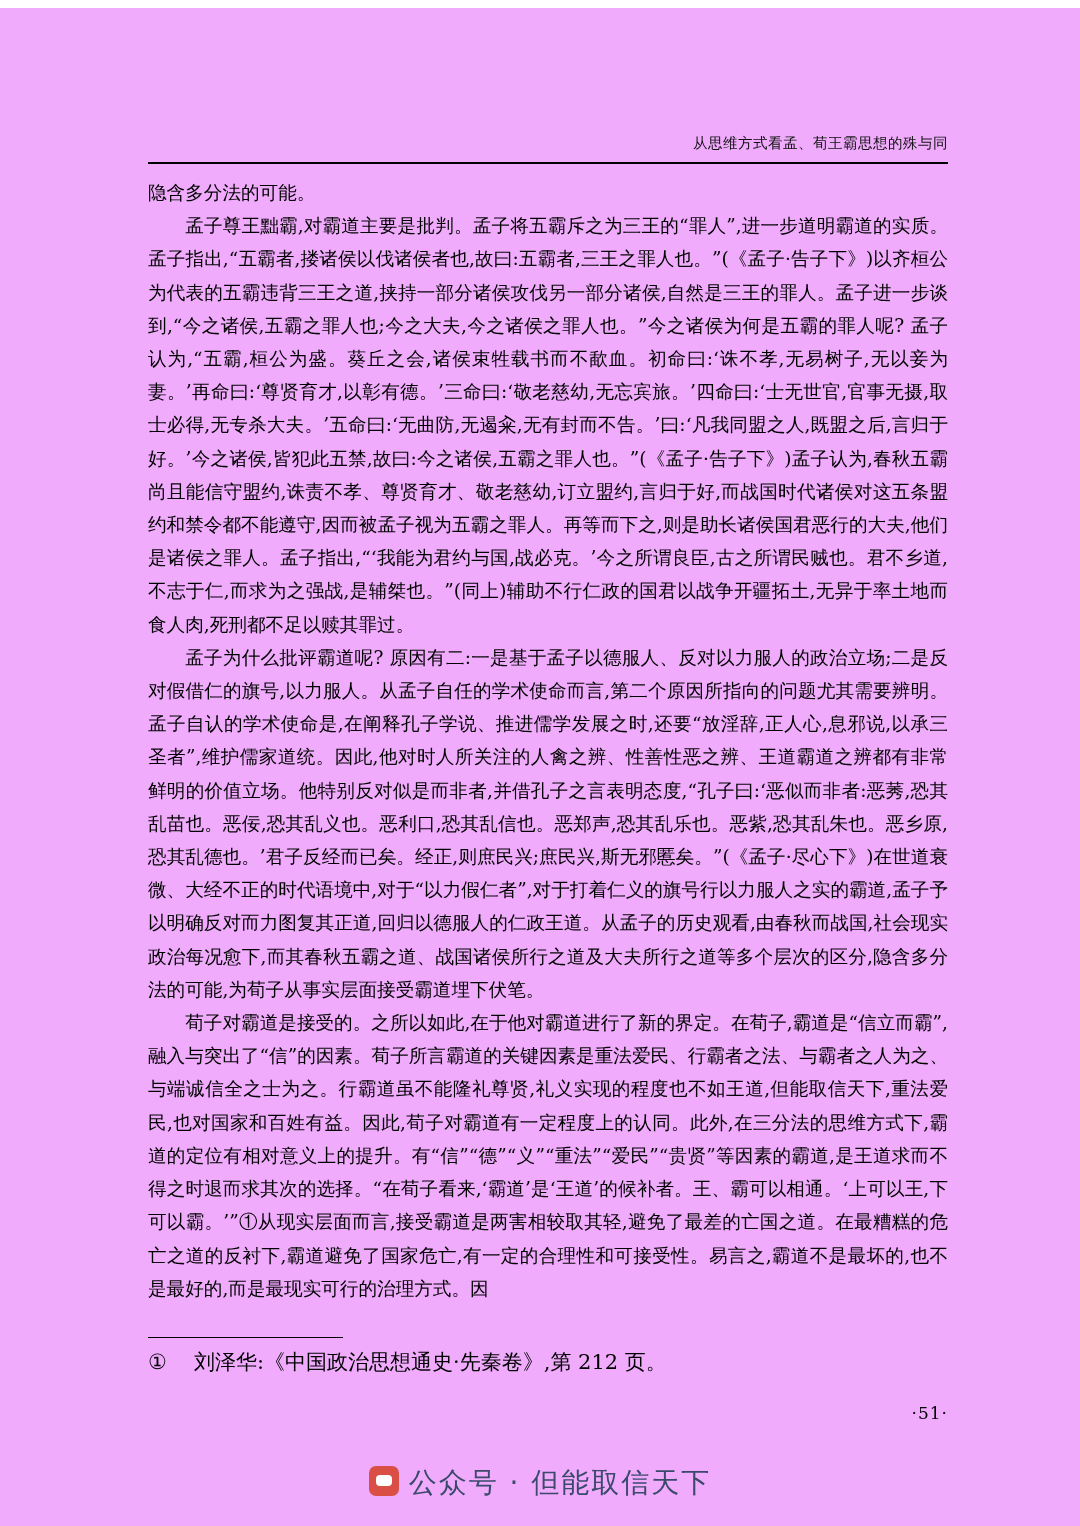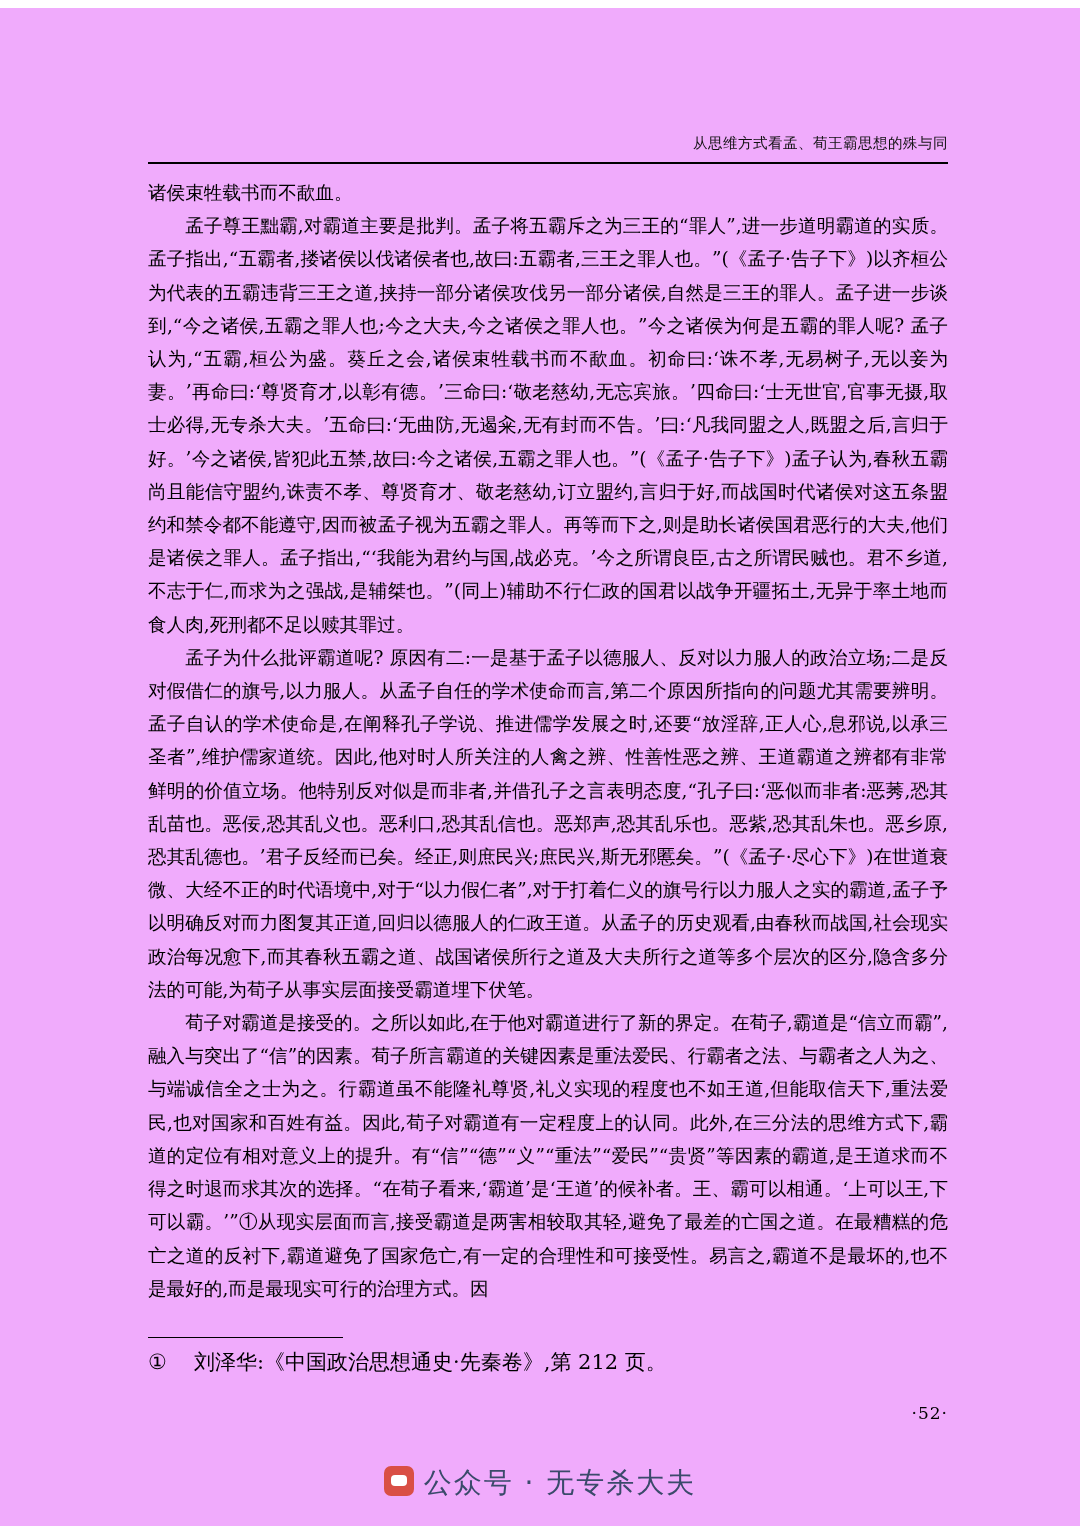--- a/index.html
+++ b/index.html
@@ -134,30 +134,30 @@
 </head>
 <body>
 
 <div id="page">
   <div class="content">
 
     <div class="header">从思维方式看孟、荀王霸思想的殊与同</div>
     <div class="header-rule"></div>
 
     <div class="body-text">
-      <p>诸侯束牲载书而不歃血。</p>
+      <p>隐含多分法的可能。</p>
       <p class="indent">孟子尊王黜霸,对霸道主要是批判。孟子将五霸斥之为三王的“罪人”,进一步道明霸道的实质。孟子指出,“五霸者,搂诸侯以伐诸侯者也,故曰:五霸者,三王之罪人也。”(《孟子·告子下》)以齐桓公为代表的五霸违背三王之道,挟持一部分诸侯攻伐另一部分诸侯,自然是三王的罪人。孟子进一步谈到,“今之诸侯,五霸之罪人也;今之大夫,今之诸侯之罪人也。”今之诸侯为何是五霸的罪人呢? 孟子认为,“五霸,桓公为盛。葵丘之会,诸侯束牲载书而不歃血。初命曰:‘诛不孝,无易树子,无以妾为妻。’再命曰:‘尊贤育才,以彰有德。’三命曰:‘敬老慈幼,无忘宾旅。’四命曰:‘士无世官,官事无摄,取士必得,无专杀大夫。’五命曰:‘无曲防,无遏籴,无有封而不告。’曰:‘凡我同盟之人,既盟之后,言归于好。’今之诸侯,皆犯此五禁,故曰:今之诸侯,五霸之罪人也。”(《孟子·告子下》)孟子认为,春秋五霸尚且能信守盟约,诛责不孝、尊贤育才、敬老慈幼,订立盟约,言归于好,而战国时代诸侯对这五条盟约和禁令都不能遵守,因而被孟子视为五霸之罪人。再等而下之,则是助长诸侯国君恶行的大夫,他们是诸侯之罪人。孟子指出,“‘我能为君约与国,战必克。’今之所谓良臣,古之所谓民贼也。君不乡道,不志于仁,而求为之强战,是辅桀也。”(同上)辅助不行仁政的国君以战争开疆拓土,无异于率土地而食人肉,死刑都不足以赎其罪过。</p>
       <p class="indent">孟子为什么批评霸道呢? 原因有二:一是基于孟子以德服人、反对以力服人的政治立场;二是反对假借仁的旗号,以力服人。从孟子自任的学术使命而言,第二个原因所指向的问题尤其需要辨明。孟子自认的学术使命是,在阐释孔子学说、推进儒学发展之时,还要“放淫辞,正人心,息邪说,以承三圣者”,维护儒家道统。因此,他对时人所关注的人禽之辨、性善性恶之辨、王道霸道之辨都有非常鲜明的价值立场。他特别反对似是而非者,并借孔子之言表明态度,“孔子曰:‘恶似而非者:恶莠,恐其乱苗也。恶佞,恐其乱义也。恶利口,恐其乱信也。恶郑声,恐其乱乐也。恶紫,恐其乱朱也。恶乡原,恐其乱德也。’君子反经而已矣。经正,则庶民兴;庶民兴,斯无邪慝矣。”(《孟子·尽心下》)在世道衰微、大经不正的时代语境中,对于“以力假仁者”,对于打着仁义的旗号行以力服人之实的霸道,孟子予以明确反对而力图复其正道,回归以德服人的仁政王道。从孟子的历史观看,由春秋而战国,社会现实政治每况愈下,而其春秋五霸之道、战国诸侯所行之道及大夫所行之道等多个层次的区分,隐含多分法的可能,为荀子从事实层面接受霸道埋下伏笔。</p>
       <p class="indent">荀子对霸道是接受的。之所以如此,在于他对霸道进行了新的界定。在荀子,霸道是“信立而霸”,融入与突出了“信”的因素。荀子所言霸道的关键因素是重法爱民、行霸者之法、与霸者之人为之、与端诚信全之士为之。行霸道虽不能隆礼尊贤,礼义实现的程度也不如王道,但能取信天下,重法爱民,也对国家和百姓有益。因此,荀子对霸道有一定程度上的认同。此外,在三分法的思维方式下,霸道的定位有相对意义上的提升。有“信”“德”“义”“重法”“爱民”“贵贤”等因素的霸道,是王道求而不得之时退而求其次的选择。“在荀子看来,‘霸道’是‘王道’的候补者。王、霸可以相通。‘上可以王,下可以霸。’”①从现实层面而言,接受霸道是两害相较取其轻,避免了最差的亡国之道。在最糟糕的危亡之道的反衬下,霸道避免了国家危亡,有一定的合理性和可接受性。易言之,霸道不是最坏的,也不是最好的,而是最现实可行的治理方式。因</p>
     </div>
 
     <div class="footnote-rule"></div>
     <div class="footnote">
       <span class="fn-marker">①</span><span>刘泽华:《中国政治思想通史·先秦卷》,第 212 页。</span>
     </div>
 
-    <div class="page-number">·52·</div>
+    <div class="page-number">·51·</div>
   </div>
 
   <div class="watermark">
-    <span class="wm-icon"></span><span class="wm-text">公众号 · 无专杀大夫</span>
+    <span class="wm-icon"></span><span class="wm-text">公众号 · 但能取信天下</span>
   </div>
 </div>
 
 </body></html>

